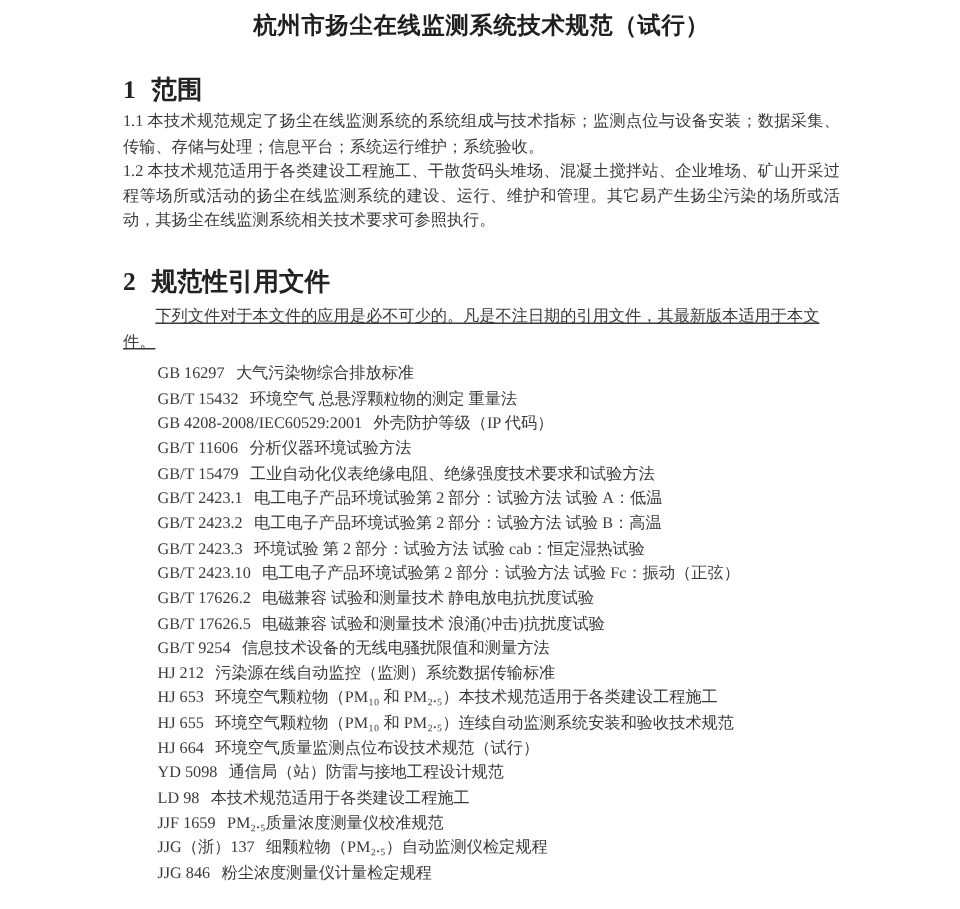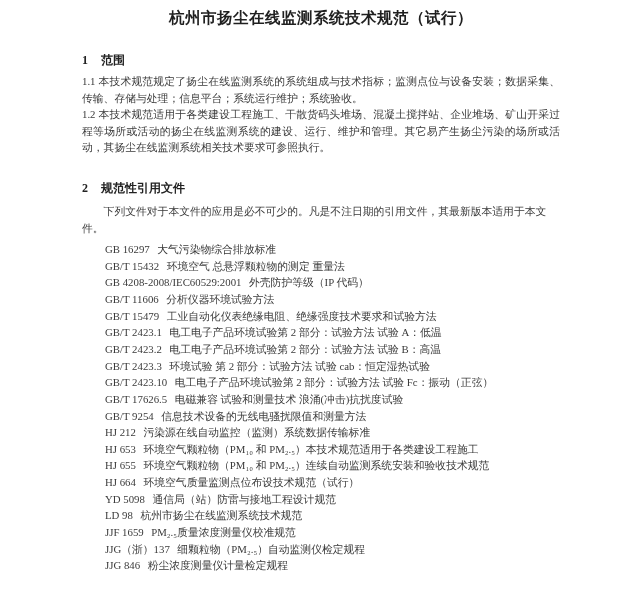--- a/index.html
+++ b/index.html
@@ -28,21 +28,21 @@
     text-align: center;
     font-size: 15.5px;
     line-height: 20px;
     font-weight: bold;
     color: #1f1f1f;
     letter-spacing: 0.5px;
     white-space: nowrap;
   }
   .sec-heading {
     margin-top: 25px;
-    font-size: 12px;
+    font-size: 17px;
     line-height: 14px;
     font-weight: bold;
     color: #222222;
   }
   .sec-heading .sec-num {
     display: inline-block;
     width: 19px;
   }
   .sec2-heading {
   }
@@ -55,20 +55,21 @@
     line-height: 16.6px;
     text-align: justify;
     color: #3a3a3a;
   }
   .intro {
     margin: 8px 0 0 0;
     font-size: 10.8px;
     line-height: 16.6px;
     text-indent: 2em;
     color: #3a3a3a;
+    text-decoration: underline;
   }
   .ref-list {
     margin: 5px 0 0 23px;
     padding: 0;
     list-style: none;
   }
   .ref-list li {
     font-size: 10.8px;
     line-height: 16.65px;
     height: 16.65px;
@@ -105,28 +106,29 @@
     <ul class="ref-list">
       <li><span class="ref-code">GB 16297</span><span>大气污染物综合排放标准</span></li>
       <li><span class="ref-code">GB/T 15432</span><span>环境空气 总悬浮颗粒物的测定 重量法</span></li>
       <li><span class="ref-code">GB 4208-2008/IEC60529:2001</span><span>外壳防护等级（IP 代码）</span></li>
       <li><span class="ref-code">GB/T 11606</span><span>分析仪器环境试验方法</span></li>
       <li><span class="ref-code">GB/T 15479</span><span>工业自动化仪表绝缘电阻、绝缘强度技术要求和试验方法</span></li>
       <li><span class="ref-code">GB/T 2423.1</span><span>电工电子产品环境试验第 2 部分：试验方法 试验 A：低温</span></li>
       <li><span class="ref-code">GB/T 2423.2</span><span>电工电子产品环境试验第 2 部分：试验方法 试验 B：高温</span></li>
       <li><span class="ref-code">GB/T 2423.3</span><span>环境试验 第 2 部分：试验方法 试验 cab：恒定湿热试验</span></li>
       <li><span class="ref-code">GB/T 2423.10</span><span>电工电子产品环境试验第 2 部分：试验方法 试验 Fc：振动（正弦）</span></li>
+      <li><span class="ref-code">GB/T 17626.2</span><span>电磁兼容 试验和测量技术 静电放电抗扰度试验</span></li>
       <li><span class="ref-code">GB/T 17626.5</span><span>电磁兼容 试验和测量技术 浪涌(冲击)抗扰度试验</span></li>
       <li><span class="ref-code">GB/T 9254</span><span>信息技术设备的无线电骚扰限值和测量方法</span></li>
       <li><span class="ref-code">HJ 212</span><span>污染源在线自动监控（监测）系统数据传输标准</span></li>
       <li><span class="ref-code">HJ 653</span><span>环境空气颗粒物（PM₁₀ 和 PM₂.₅）本技术规范适用于各类建设工程施工</span></li>
       <li><span class="ref-code">HJ 655</span><span>环境空气颗粒物（PM₁₀ 和 PM₂.₅）连续自动监测系统安装和验收技术规范</span></li>
       <li><span class="ref-code">HJ 664</span><span>环境空气质量监测点位布设技术规范（试行）</span></li>
       <li><span class="ref-code">YD 5098</span><span>通信局（站）防雷与接地工程设计规范</span></li>
-      <li><span class="ref-code">LD 98</span><span>杭州市扬尘在线监测系统技术规范</span></li>
+      <li><span class="ref-code">LD 98</span><span>本技术规范适用于各类建设工程施工</span></li>
       <li><span class="ref-code">JJF 1659</span><span>PM₂.₅质量浓度测量仪校准规范</span></li>
       <li><span class="ref-code">JJG（浙）137</span><span>细颗粒物（PM₂.₅）自动监测仪检定规程</span></li>
       <li><span class="ref-code">JJG 846</span><span>粉尘浓度测量仪计量检定规程</span></li>
 
     </ul>
 
   </div>
 </div>
 
 </body></html>

